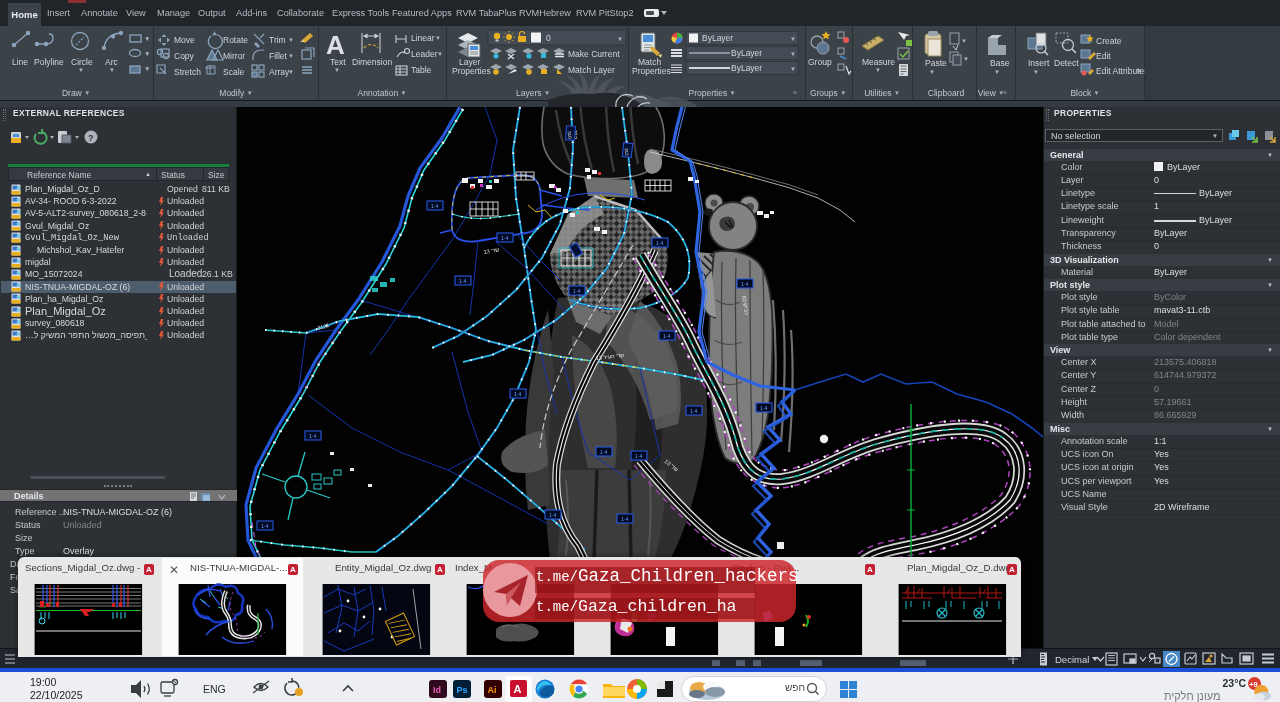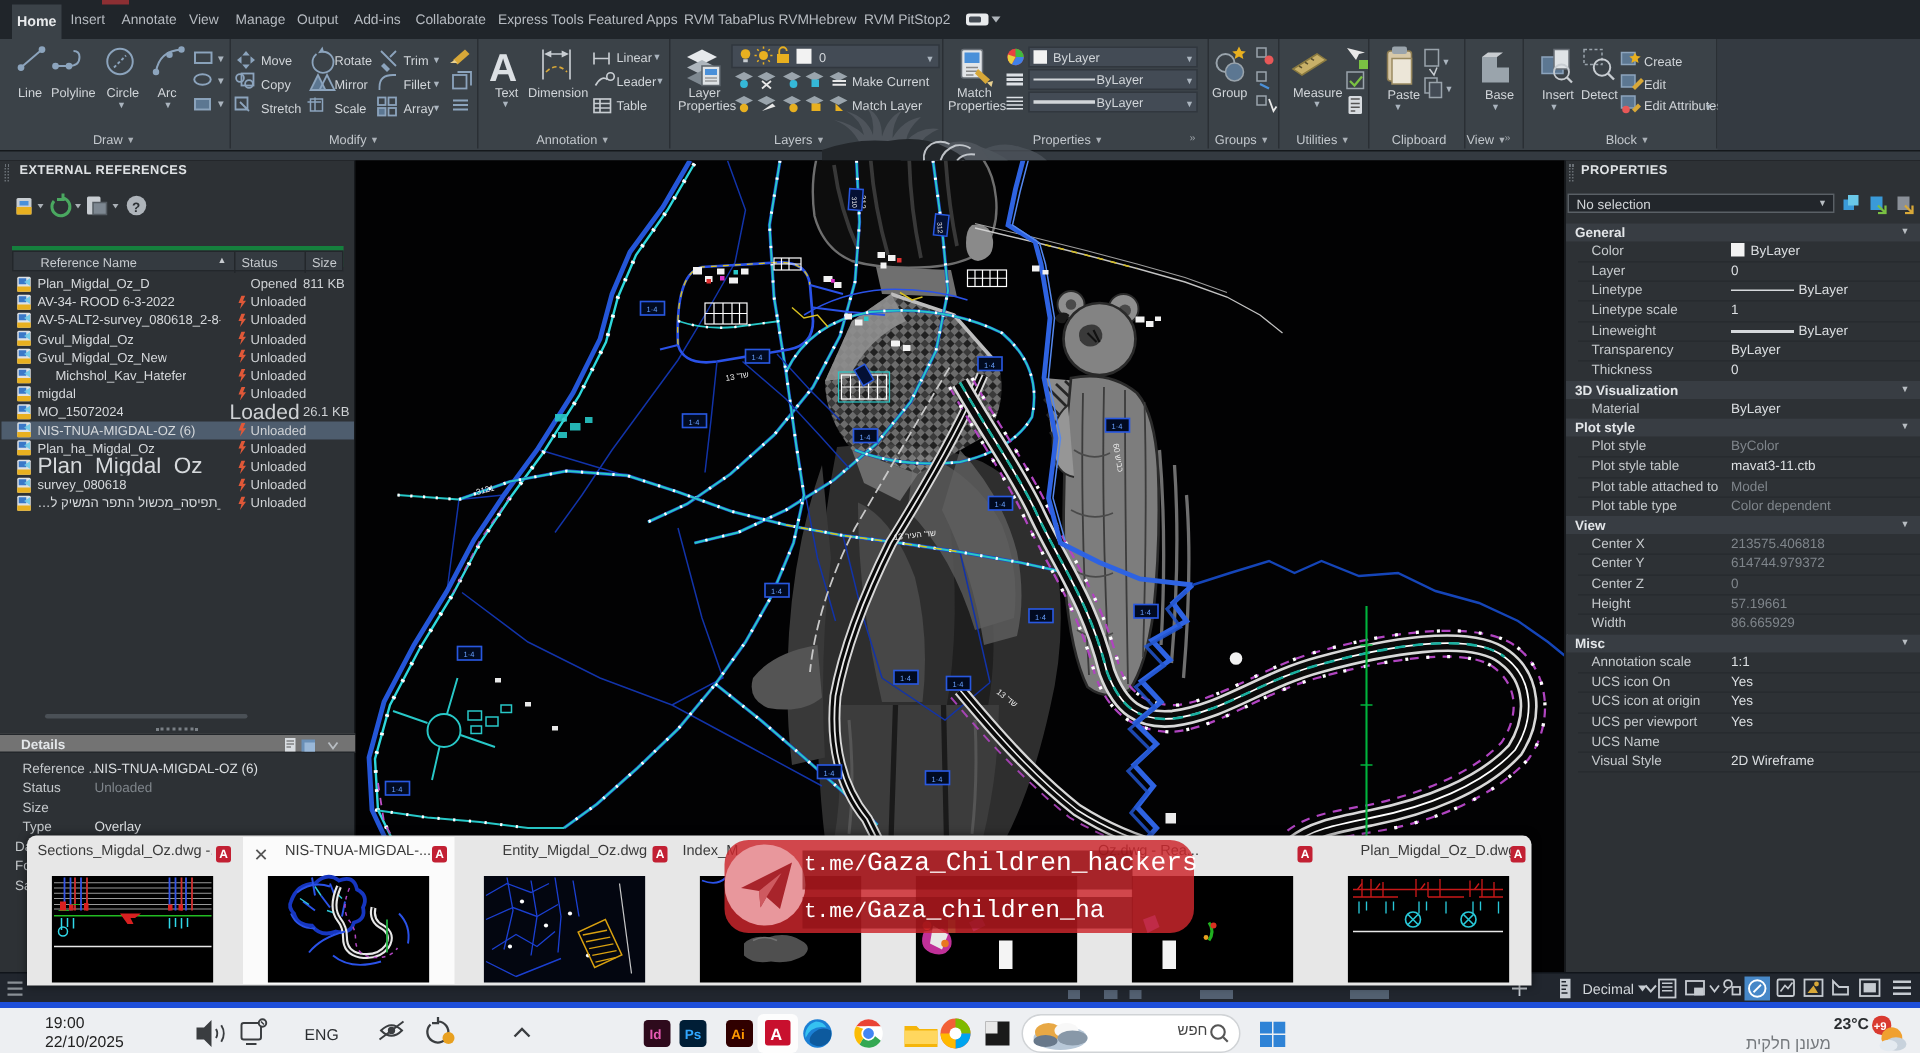--- a/index.html
+++ b/index.html
@@ -463,21 +463,21 @@
           <rect x="1.5" y="1.5" width="5" height="4" fill="#3a78c8"></rect>
           <path d="M0.5 7 h9 v3.5 h-9 z" fill="#e8b020"></path>
           <path d="M5 4 l4 -2.5 v5 z" fill="#68c8e8" opacity="0.9"></path>
         </svg>
         <span style="position:absolute;left:24px;top:0;font-size:8.7px;line-height:12.2px;color:#d6d9dc;white-space:nowrap;max-width:122px;overflow:hidden">Gvul_Migdal_Oz</span>
         <svg width="7" height="9" viewBox="0 0 7 9" style="position:absolute;left:157px;top:1.5px">
           <path d="M3 0 L1 5 h2 L2 9 L6 3.5 H4 L5.5 0 z" fill="#e05838"></path>
         </svg>
         <span style="position:absolute;left:166px;top:0;font-size:8.7px;line-height:12.2px;color:#cfd2d5">Unloaded</span>
       </div>
-      <div style="position:absolute;left:0;top:48.8px;width:235px;height:12.2px;">
+      <div style="position:absolute;left:0;top:48.8px;width:235px;height:12.2px;font-family:Liberation Mono, monospace;">
         <svg width="11" height="11" viewBox="0 0 11 11" style="position:absolute;left:10px;top:0.5px">
           <rect x="0.5" y="0.5" width="9" height="10" rx="1" fill="#dde1e5"></rect>
           <rect x="1.5" y="1.5" width="5" height="4" fill="#3a78c8"></rect>
           <path d="M0.5 7 h9 v3.5 h-9 z" fill="#e8b020"></path>
           <path d="M5 4 l4 -2.5 v5 z" fill="#68c8e8" opacity="0.9"></path>
         </svg>
         <span style="position:absolute;left:24px;top:0;font-size:8.7px;line-height:12.2px;color:#d6d9dc;white-space:nowrap;max-width:122px;overflow:hidden">Gvul_Migdal_Oz_New</span>
         <svg width="7" height="9" viewBox="0 0 7 9" style="position:absolute;left:157px;top:1.5px">
           <path d="M3 0 L1 5 h2 L2 9 L6 3.5 H4 L5.5 0 z" fill="#e05838"></path>
         </svg>
@@ -510,21 +510,21 @@
         <span style="position:absolute;left:166px;top:0;font-size:8.7px;line-height:12.2px;color:#cfd2d5">Unloaded</span>
       </div>
       <div style="position:absolute;left:0;top:85.4px;width:235px;height:12.2px;">
         <svg width="11" height="11" viewBox="0 0 11 11" style="position:absolute;left:10px;top:0.5px">
           <rect x="0.5" y="0.5" width="9" height="10" rx="1" fill="#dde1e5"></rect>
           <rect x="1.5" y="1.5" width="5" height="4" fill="#3a78c8"></rect>
           <path d="M0.5 7 h9 v3.5 h-9 z" fill="#e8b020"></path>
           <path d="M5 4 l4 -2.5 v5 z" fill="#68c8e8" opacity="0.9"></path>
         </svg>
         <span style="position:absolute;left:24px;top:0;font-size:8.7px;line-height:12.2px;color:#d6d9dc;white-space:nowrap;max-width:122px;overflow:hidden">MO_15072024</span>
-        <span style="position:absolute;left:152px;top:0;font-size:14px;line-height:12.2px;color:#cfd2d5">Loaded</span>
+        <span style="position:absolute;left:168px;top:0;font-size:10px;line-height:12.2px;color:#cfd2d5">Loaded</span>
         <span style="position:absolute;left:201px;top:0;font-size:8.7px;line-height:12.2px;color:#cfd2d5">26.1 KB</span>
       </div>
       <div style="position:absolute;left:0;top:97.6px;width:235px;height:12.2px;background:#4e5d6e;">
         <svg width="11" height="11" viewBox="0 0 11 11" style="position:absolute;left:10px;top:0.5px">
           <rect x="0.5" y="0.5" width="9" height="10" rx="1" fill="#dde1e5"></rect>
           <rect x="1.5" y="1.5" width="5" height="4" fill="#3a78c8"></rect>
           <path d="M0.5 7 h9 v3.5 h-9 z" fill="#e8b020"></path>
           <path d="M5 4 l4 -2.5 v5 z" fill="#68c8e8" opacity="0.9"></path>
         </svg>
         <span style="position:absolute;left:24px;top:0;font-size:8.7px;line-height:12.2px;color:#d6d9dc;white-space:nowrap;max-width:122px;overflow:hidden">NIS-TNUA-MIGDAL-OZ (6)</span>
@@ -546,21 +546,21 @@
         </svg>
         <span style="position:absolute;left:166px;top:0;font-size:8.7px;line-height:12.2px;color:#cfd2d5">Unloaded</span>
       </div>
       <div style="position:absolute;left:0;top:122.0px;width:235px;height:12.2px;">
         <svg width="11" height="11" viewBox="0 0 11 11" style="position:absolute;left:10px;top:0.5px">
           <rect x="0.5" y="0.5" width="9" height="10" rx="1" fill="#dde1e5"></rect>
           <rect x="1.5" y="1.5" width="5" height="4" fill="#3a78c8"></rect>
           <path d="M0.5 7 h9 v3.5 h-9 z" fill="#e8b020"></path>
           <path d="M5 4 l4 -2.5 v5 z" fill="#68c8e8" opacity="0.9"></path>
         </svg>
-        <span style="position:absolute;left:24px;top:0;font-size:15px;line-height:12.2px;color:#d6d9dc;white-space:nowrap;max-width:122px;overflow:hidden">Plan_Migdal_Oz</span>
+        <span style="position:absolute;left:24px;top:0;font-size:11px;line-height:12.2px;color:#d6d9dc;white-space:nowrap;max-width:122px;overflow:hidden">Plan_Migdal_Oz</span>
         <svg width="7" height="9" viewBox="0 0 7 9" style="position:absolute;left:157px;top:1.5px">
           <path d="M3 0 L1 5 h2 L2 9 L6 3.5 H4 L5.5 0 z" fill="#e05838"></path>
         </svg>
         <span style="position:absolute;left:166px;top:0;font-size:8.7px;line-height:12.2px;color:#cfd2d5">Unloaded</span>
       </div>
       <div style="position:absolute;left:0;top:134.2px;width:235px;height:12.2px;">
         <svg width="11" height="11" viewBox="0 0 11 11" style="position:absolute;left:10px;top:0.5px">
           <rect x="0.5" y="0.5" width="9" height="10" rx="1" fill="#dde1e5"></rect>
           <rect x="1.5" y="1.5" width="5" height="4" fill="#3a78c8"></rect>
           <path d="M0.5 7 h9 v3.5 h-9 z" fill="#e8b020"></path>

